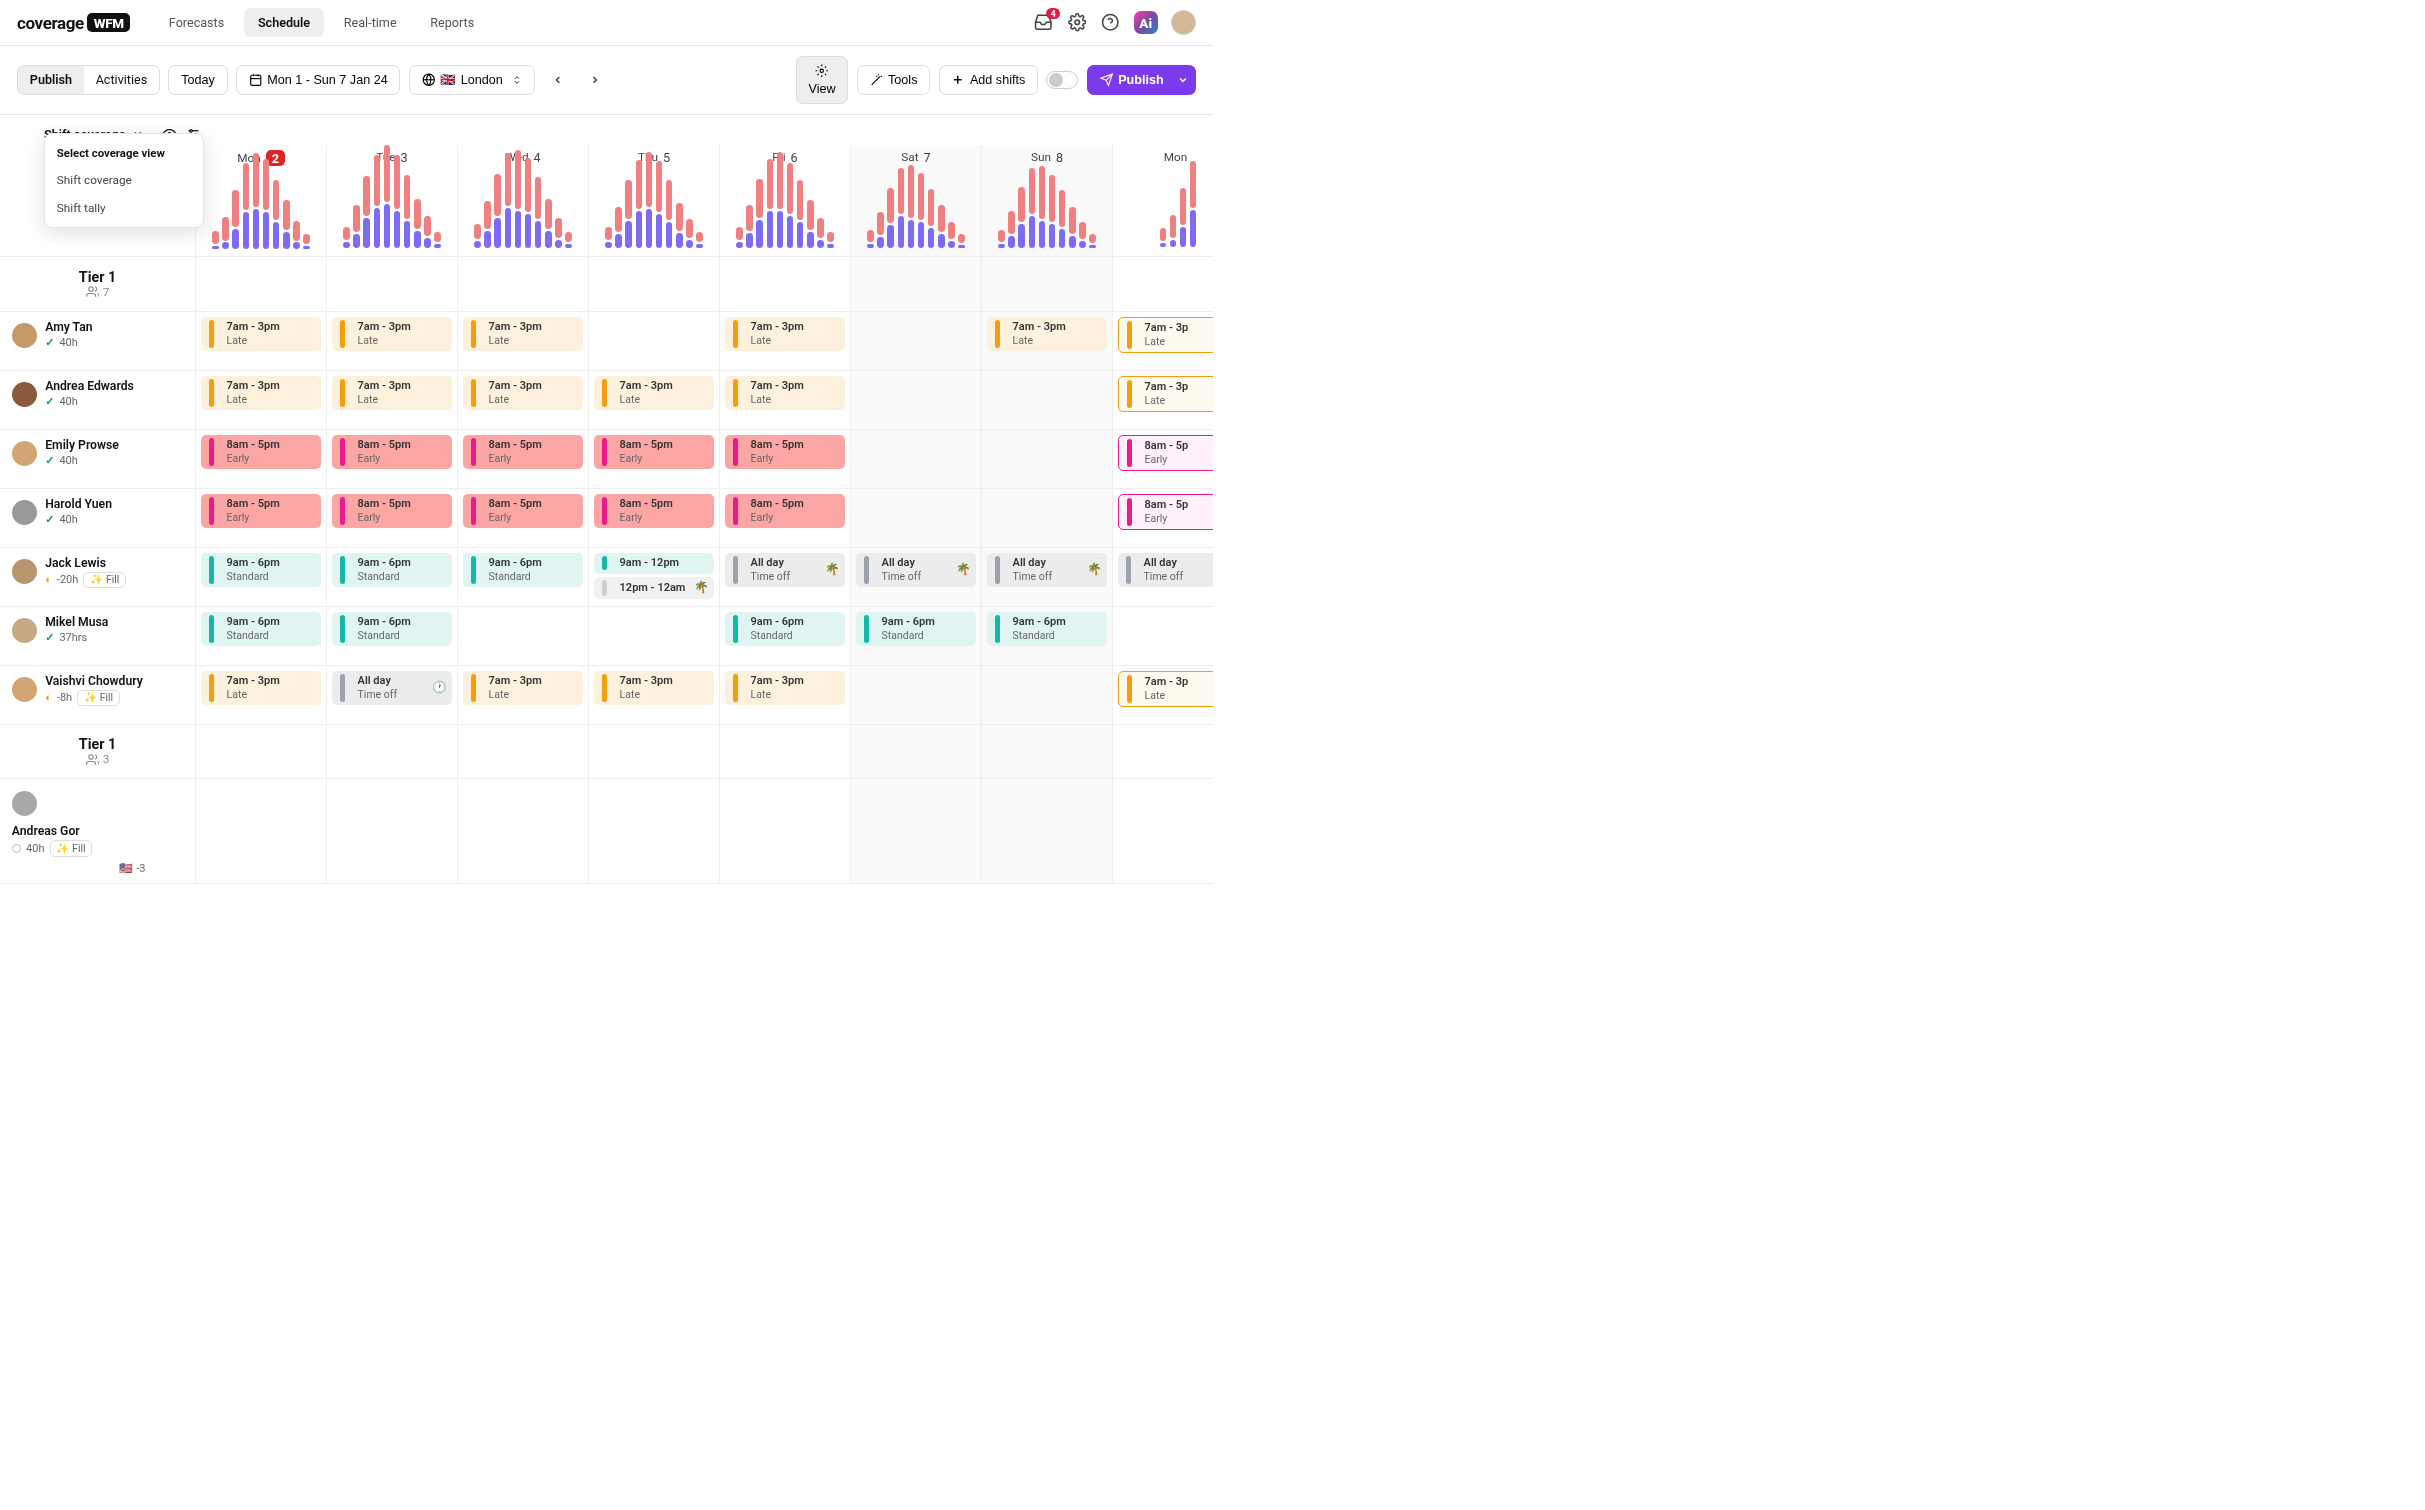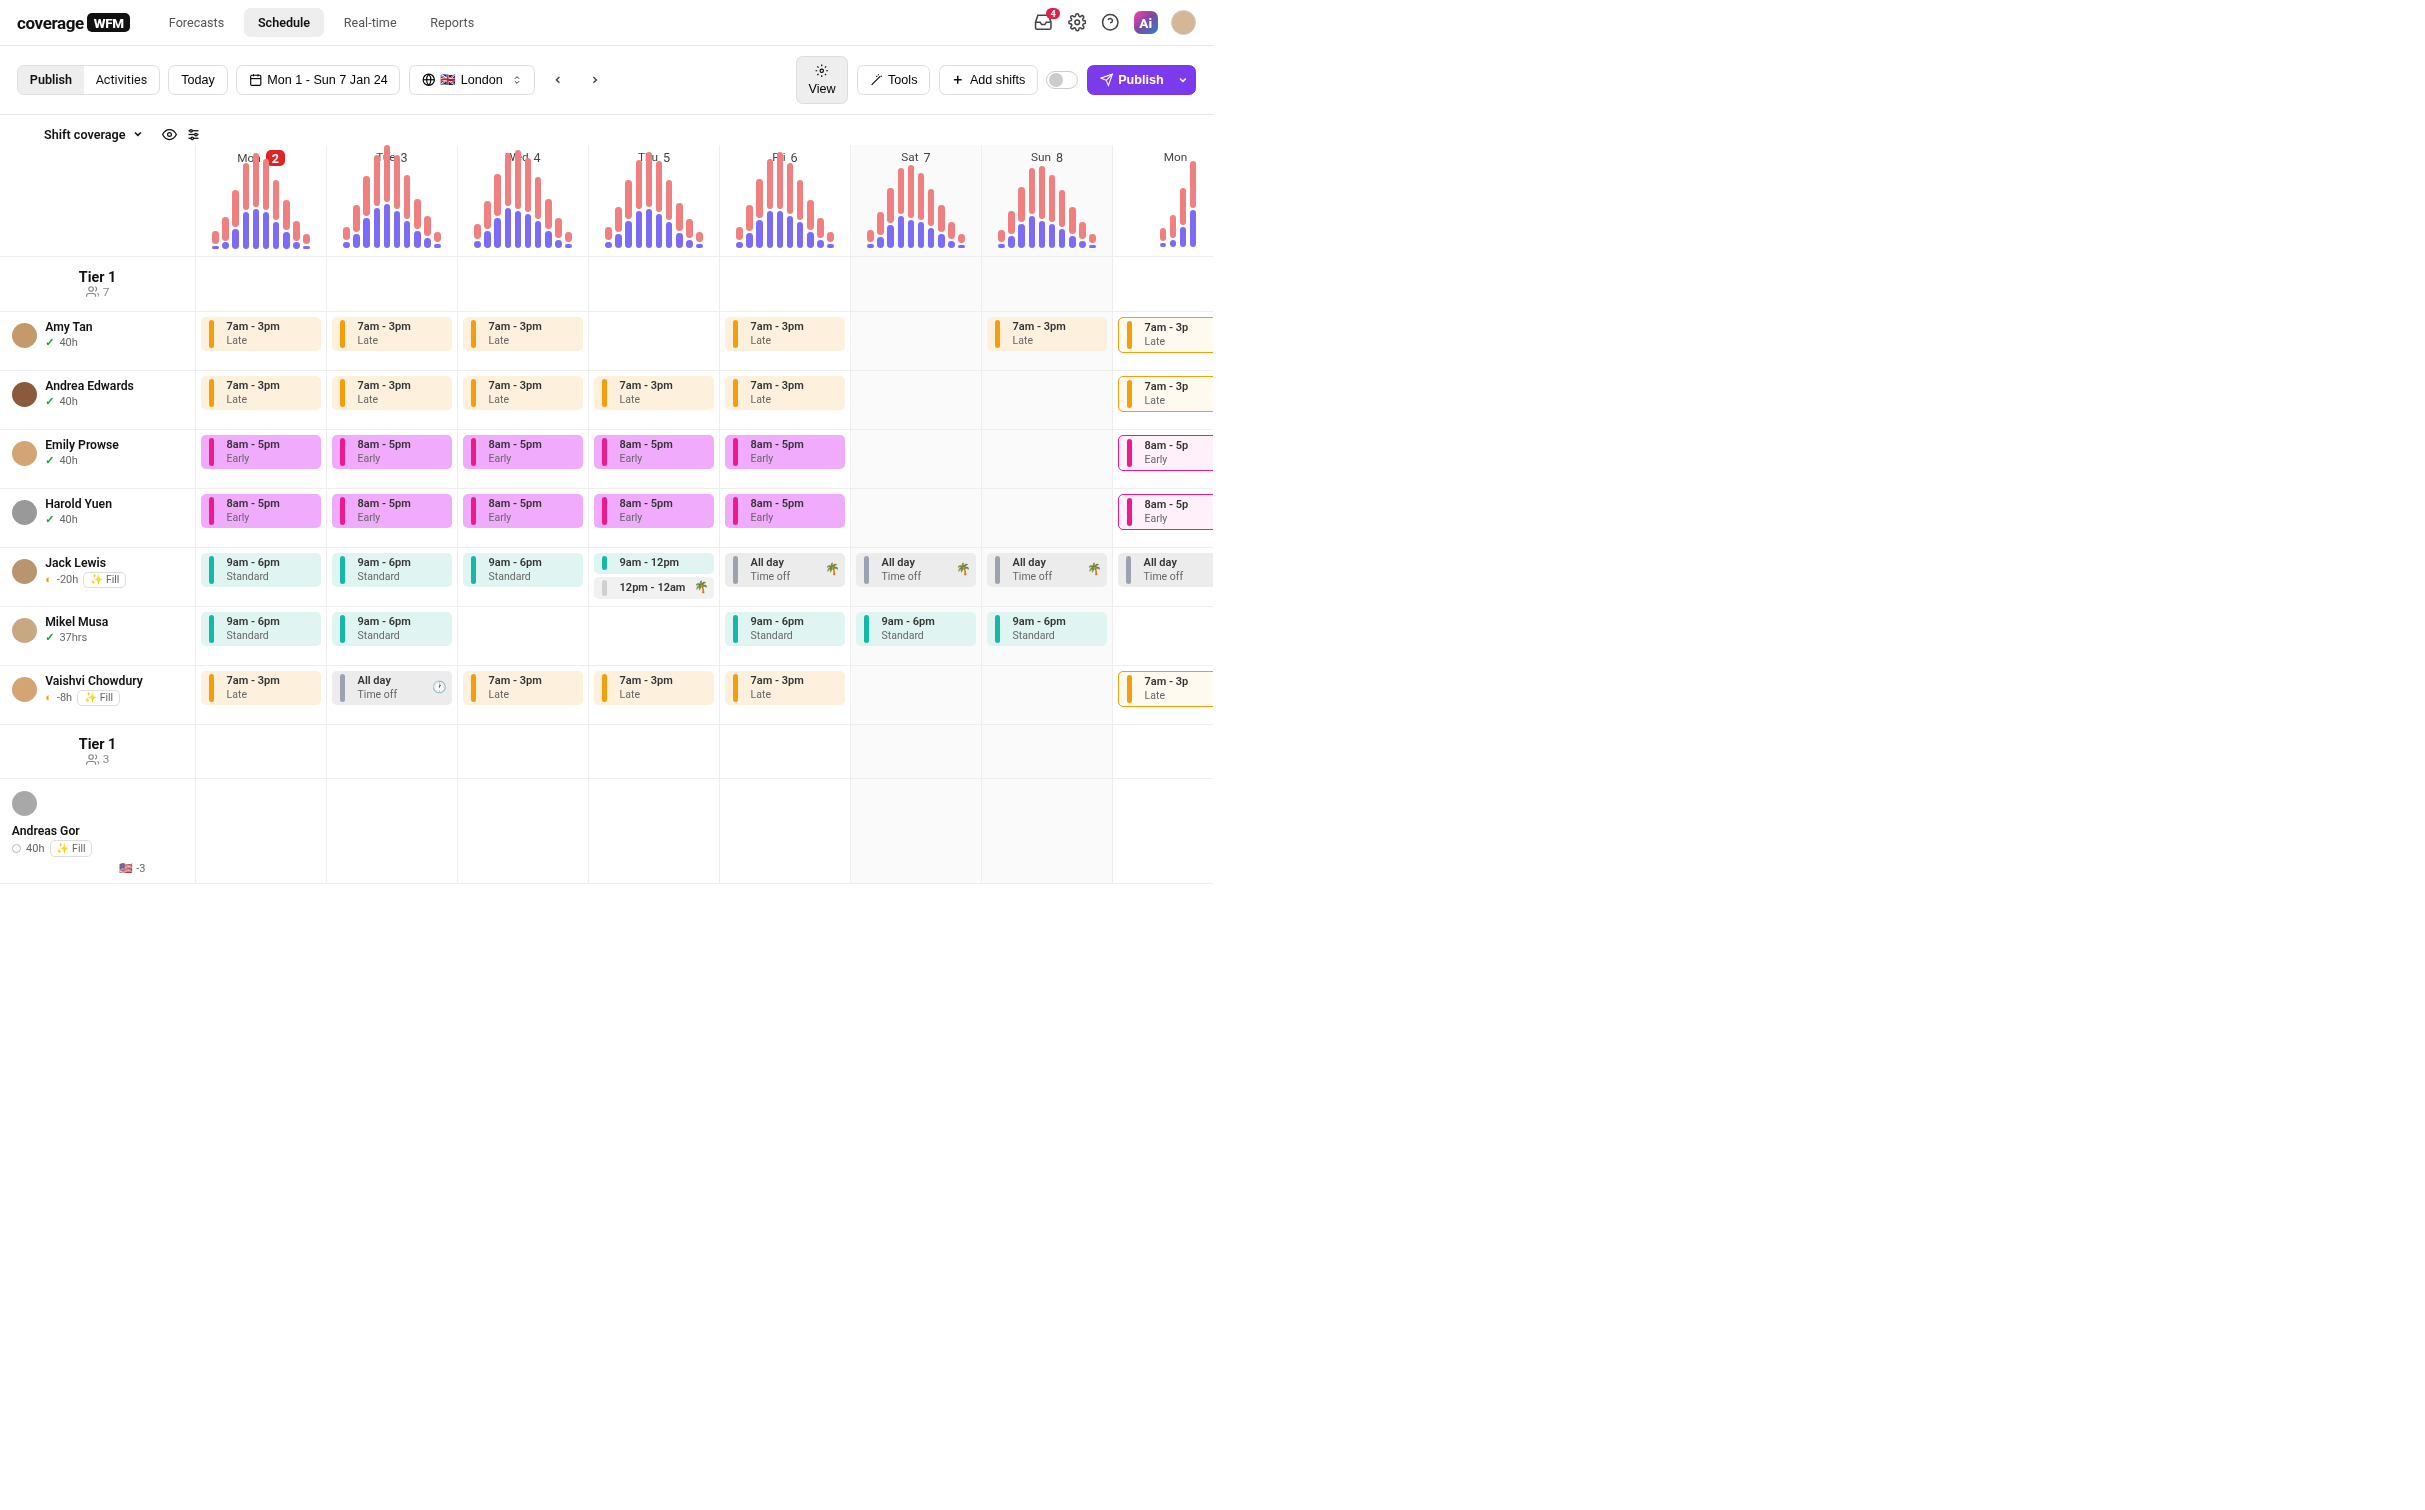--- a/index.html
+++ b/index.html
@@ -66,21 +66,21 @@
 
 .cell { flex:0 0 131px; border-right:0.8px solid #eee; padding:5px; display:flex; flex-direction:column; gap:3.4px;}
 .cell.weekend { background:#fafafa; }
 .shift { border-radius:5px; padding:3.4px 5px 3.4px 8.4px; font-size:11px; line-height:1.3; position:relative; display:flex; gap:5px; align-items:center;}
 .shift .bar-accent { width:4.2px; align-self:stretch; border-radius:3.4px; flex-shrink:0;}
 .shift .text { flex:1;margin-left:8px; }
 .shift .t1 { font-weight:600; color:#333;}
 .shift .t2 { color:#666; font-size:10.5px;}
 .shift.orange { background:#fdf0dd; } .shift.orange .bar-accent{ background:#f59e0b;}
 .shift.orange-outline { background:#fffaf0; border:0.8px solid #f59e0b;} .shift.orange-outline .bar-accent{ background:#f59e0b;}
-.shift.pink { background:#f0abfc; } .shift.pink .bar-accent{ background:#ec1a8d;}
+.shift.pink { background:#fca5a5; } .shift.pink .bar-accent{ background:#ec1a8d;}
 .shift.pink-outline { background:#fff0f9; border:0.8px solid #ec1a8d;} .shift.pink-outline .bar-accent{ background:#ec1a8d;}
 .shift.teal { background:#e0f5f1; } .shift.teal .bar-accent{ background:#14b8a6;}
 .shift.gray { background:#ececec; } .shift.gray .bar-accent{ background:#9ca3af;}
 .shift.gray-light { background:#f1f1f1; } .shift.gray-light .bar-accent{ background:#cfcfcf;}
 .shift .emoji { margin-left:auto; font-size:11.8px;}
 svg { display:block; }
 </style>
 </head>
 <body>
 
@@ -211,20 +211,25 @@
         </svg>
     <svg width="15" height="15" viewBox="0 0 24 24" fill="none" stroke="currentColor" stroke-width="2">
           <line x1="4" y1="6" x2="20" y2="6"></line>
           <line x1="4" y1="12" x2="20" y2="12"></line>
           <line x1="4" y1="18" x2="20" y2="18"></line>
           <circle cx="8" cy="6" r="2" fill="#fff"></circle>
           <circle cx="16" cy="12" r="2" fill="#fff"></circle>
           <circle cx="10" cy="18" r="2" fill="#fff"></circle>
         </svg>
   </div>
+  <div class="dropdown-menu">
+    <div class="dd-title">Select coverage view</div>
+    <div class="dd-item">Shift coverage</div>
+    <div class="dd-item">Shift tally</div>
+  </div>
 </div>
 </div>
 
 <div class="grid" id="grid">
     <div class="day-header-row">
       <div class="left-col"></div>
       <div class="day-col">
         <div class="dayname">
           <span>Mon</span> 
           <span class="daynum badge">2</span>

